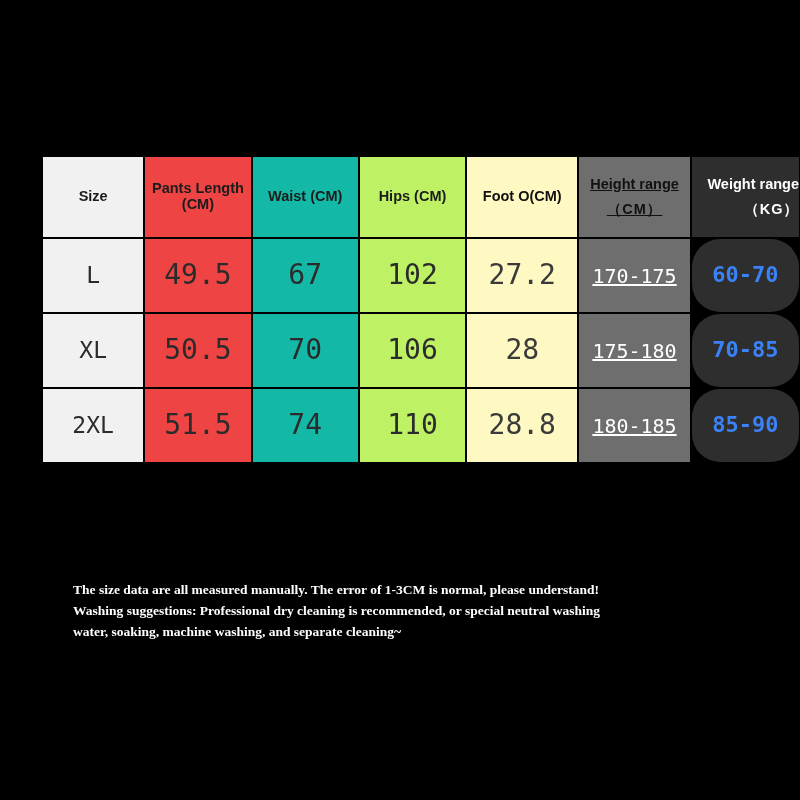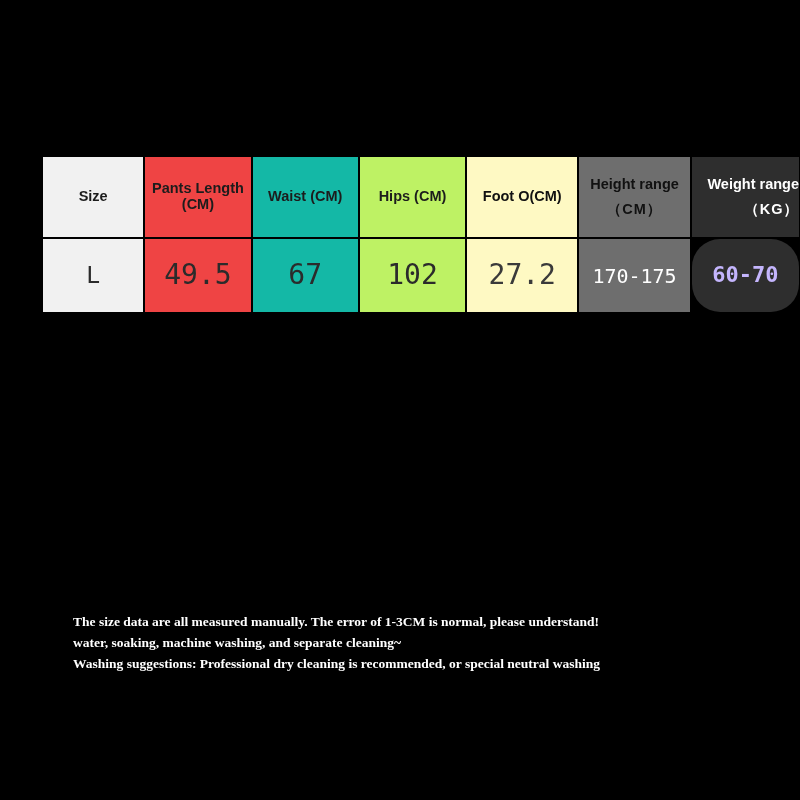--- a/index.html
+++ b/index.html
@@ -70,33 +70,33 @@
     font-size: 22px;
     font-weight: bold;
   }
 
   
   .c0 { background: #f1f1f1; }
   .c1 { background: #ef4444; }
   .c2 { background: #14b8a6; }
   .c3 { background: #bef264; }
   .c4 { background: #fef9c3; }
-  .c5 { background: #6e6e6e; }
+  .c5 { background: #6e6e6e; text-decoration: underline; }
   .c6 { background: #2e2e2e; }
 
   .hdr.c4, .hdr.c5 { color: #111111; }
   .hdr.c6 { color: #ffffff; text-align: right; }
   .drow .c4 { color: #3a3a3a; }
   .drow .c5 { color: #ffffff; }
-  .drow .c6 { color: #c4b5fd; border-radius: 28px; }
+  .drow .c6 { color: #3b82f6; border-radius: 28px; }
 
   .notes {
     position: absolute;
     left: 52px;
-    top: 612px;
+    top: 580px;
     width: 700px;
     color: #ffffff;
     font-size: 13.5px;
     font-weight: bold;
     font-family: "Liberation Serif", serif;
     line-height: 1.55;
   }
   .notes div { white-space: nowrap; }
 </style>
 </head>
@@ -135,25 +135,43 @@
         <tr class="drow">
           <td class="c0 size-cell">L</td>
           <td class="c1">49.5</td>
           <td class="c2">67</td>
           <td class="c3">102</td>
           <td class="c4">27.2</td>
           <td class="c5 hrange">170-175</td>
           <td class="c6 wrange">60-70</td>
         </tr>
 
+        <tr class="drow">
+          <td class="c0 size-cell">XL</td>
+          <td class="c1">50.5</td>
+          <td class="c2">70</td>
+          <td class="c3">106</td>
+          <td class="c4">28</td>
+          <td class="c5 hrange">175-180</td>
+          <td class="c6 wrange">70-85</td>
+        </tr>
 
+        <tr class="drow">
+          <td class="c0 size-cell">2XL</td>
+          <td class="c1">51.5</td>
+          <td class="c2">74</td>
+          <td class="c3">110</td>
+          <td class="c4">28.8</td>
+          <td class="c5 hrange">180-185</td>
+          <td class="c6 wrange">85-90</td>
+        </tr>
 
       </tbody>
     </table>
   </div>
 
   <div class="notes">
     <div>The size data are all measured manually. The error of 1-3CM is normal, please understand!</div>
+    <div>Washing suggestions: Professional dry cleaning is recommended, or special neutral washing</div>
     <div>water, soaking, machine washing, and separate cleaning~</div>
-    <div>Washing suggestions: Professional dry cleaning is recommended, or special neutral washing</div>
   </div>
 
 </div>
 
 </body></html>

